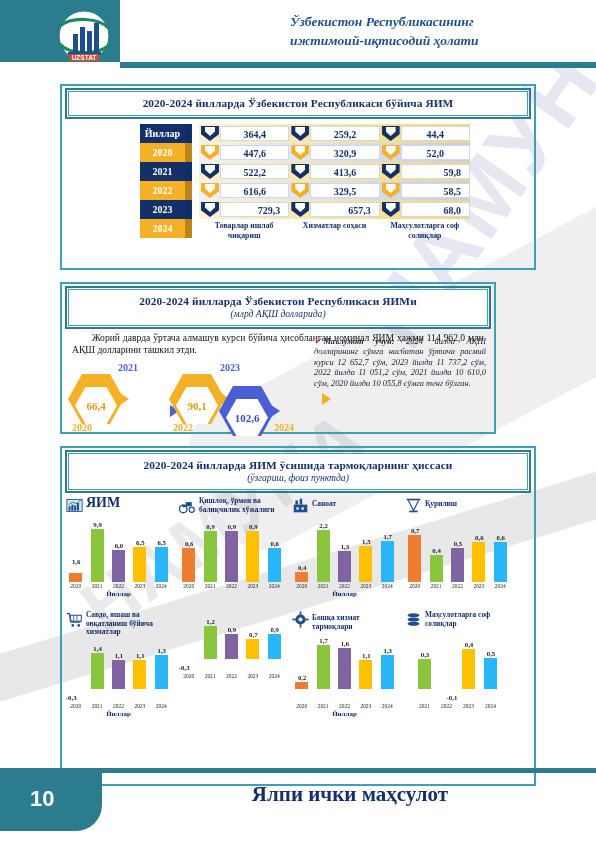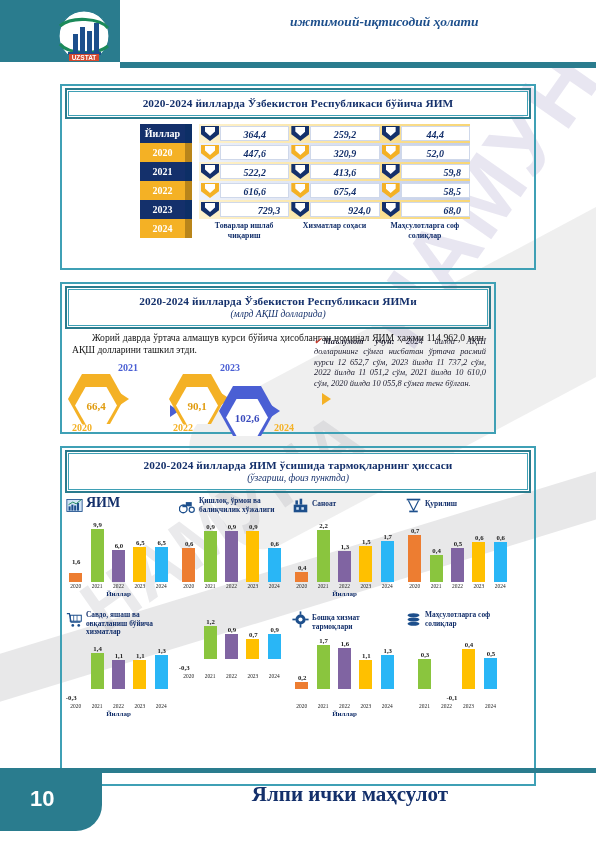--- a/index.html
+++ b/index.html
@@ -134,21 +134,21 @@
   .ribbon.g:before { background:#f4b125; }
   .ribbon:after {
     content:""; position:absolute; left:4px; top:1px;
     width:10px; height:9px; background:#ffffff;
     clip-path:polygon(0 0,100% 0,100% 50%,50% 100%,0 50%);
   }
   .valbox {
     flex:1; height:15px; line-height:15px;
     font-weight:bold; font-size:10px; color:#14306b;
     background:#ffffff; border:1px solid #cfd8ea;
-    text-align:center; margin-left:1px;font-style:italic;
+    text-align:center; margin-left:1px;
   }
   .valbox.r { text-align:right; padding-right:8px; }
   .row1.alt { background:linear-gradient(90deg,#eef2fa,#c3cee8);align-items:center; }
   .row1.nrm { background:linear-gradient(90deg,#fdf2cf,#f8d675); }
   .colhdrs {
     margin-left:59px; display:flex; margin-top:2px;
   }
   .colhdr {
     width:110px; text-align:center;
     font-size:7.8px; font-weight:bold; color:#14306b; line-height:9.5px;
@@ -265,20 +265,21 @@
 <div class="wm-band"></div>
 <div class="wm wm-big">НАМУНА</div>
 <div class="wm wm-mid">НАМУНА</div>
 
 <div class="hdr">
   <div class="hdr-left"></div>
   <div class="hdr-right"></div>
   <div class="hdr-rule"></div>
   <div class="hdr-rule-l"></div>
   <div class="hdr-title">
+    <div>Ўзбекистон Республикасининг</div>
     <div>ижтимоий-иқтисодий ҳолати</div>
   </div>
   <svg class="logo" viewBox="0 0 72 52">
     <circle cx="36" cy="26" r="25" fill="#ffffff" stroke="#2a7c8e" stroke-width="1.2"></circle>
     <path d="M12 16 C24 6 52 8 60 18" fill="none" stroke="#1b8a5a" stroke-width="3.2"></path>
     <path d="M60 36 C48 46 20 44 12 34" fill="none" stroke="#1b8a5a" stroke-width="3.2"></path>
     <rect x="25" y="24" width="5" height="18" fill="#1d4f8c"></rect>
     <rect x="32" y="17" width="5" height="25" fill="#1d4f8c"></rect>
     <rect x="39" y="21" width="5" height="21" fill="#1d4f8c"></rect>
     <rect x="46" y="13" width="5" height="29" fill="#1d4f8c"></rect>
@@ -346,35 +347,35 @@
             <div class="valbox r">59,8</div>
           </div>
       </div>
       <div class="row1 alt">
         <div class="cellgrp">
             <div class="ribbon g"></div>
             <div class="valbox">616,6</div>
           </div>
         <div class="cellgrp">
             <div class="ribbon g"></div>
-            <div class="valbox">675,4</div>
+            <div class="valbox">329,5</div>
           </div>
         <div class="cellgrp">
             <div class="ribbon g"></div>
             <div class="valbox r">58,5</div>
           </div>
       </div>
       <div class="row1 nrm">
         <div class="cellgrp">
             <div class="ribbon d"></div>
             <div class="valbox r">729,3</div>
           </div>
         <div class="cellgrp">
             <div class="ribbon d"></div>
-            <div class="valbox r">924,0</div>
+            <div class="valbox r">657,3</div>
           </div>
         <div class="cellgrp">
             <div class="ribbon d"></div>
             <div class="valbox r">68,0</div>
           </div>
       </div>
     </div>
 
     <div class="colhdrs">
       <div class="colhdr">Товарлар ишлаб чиқариш</div>

